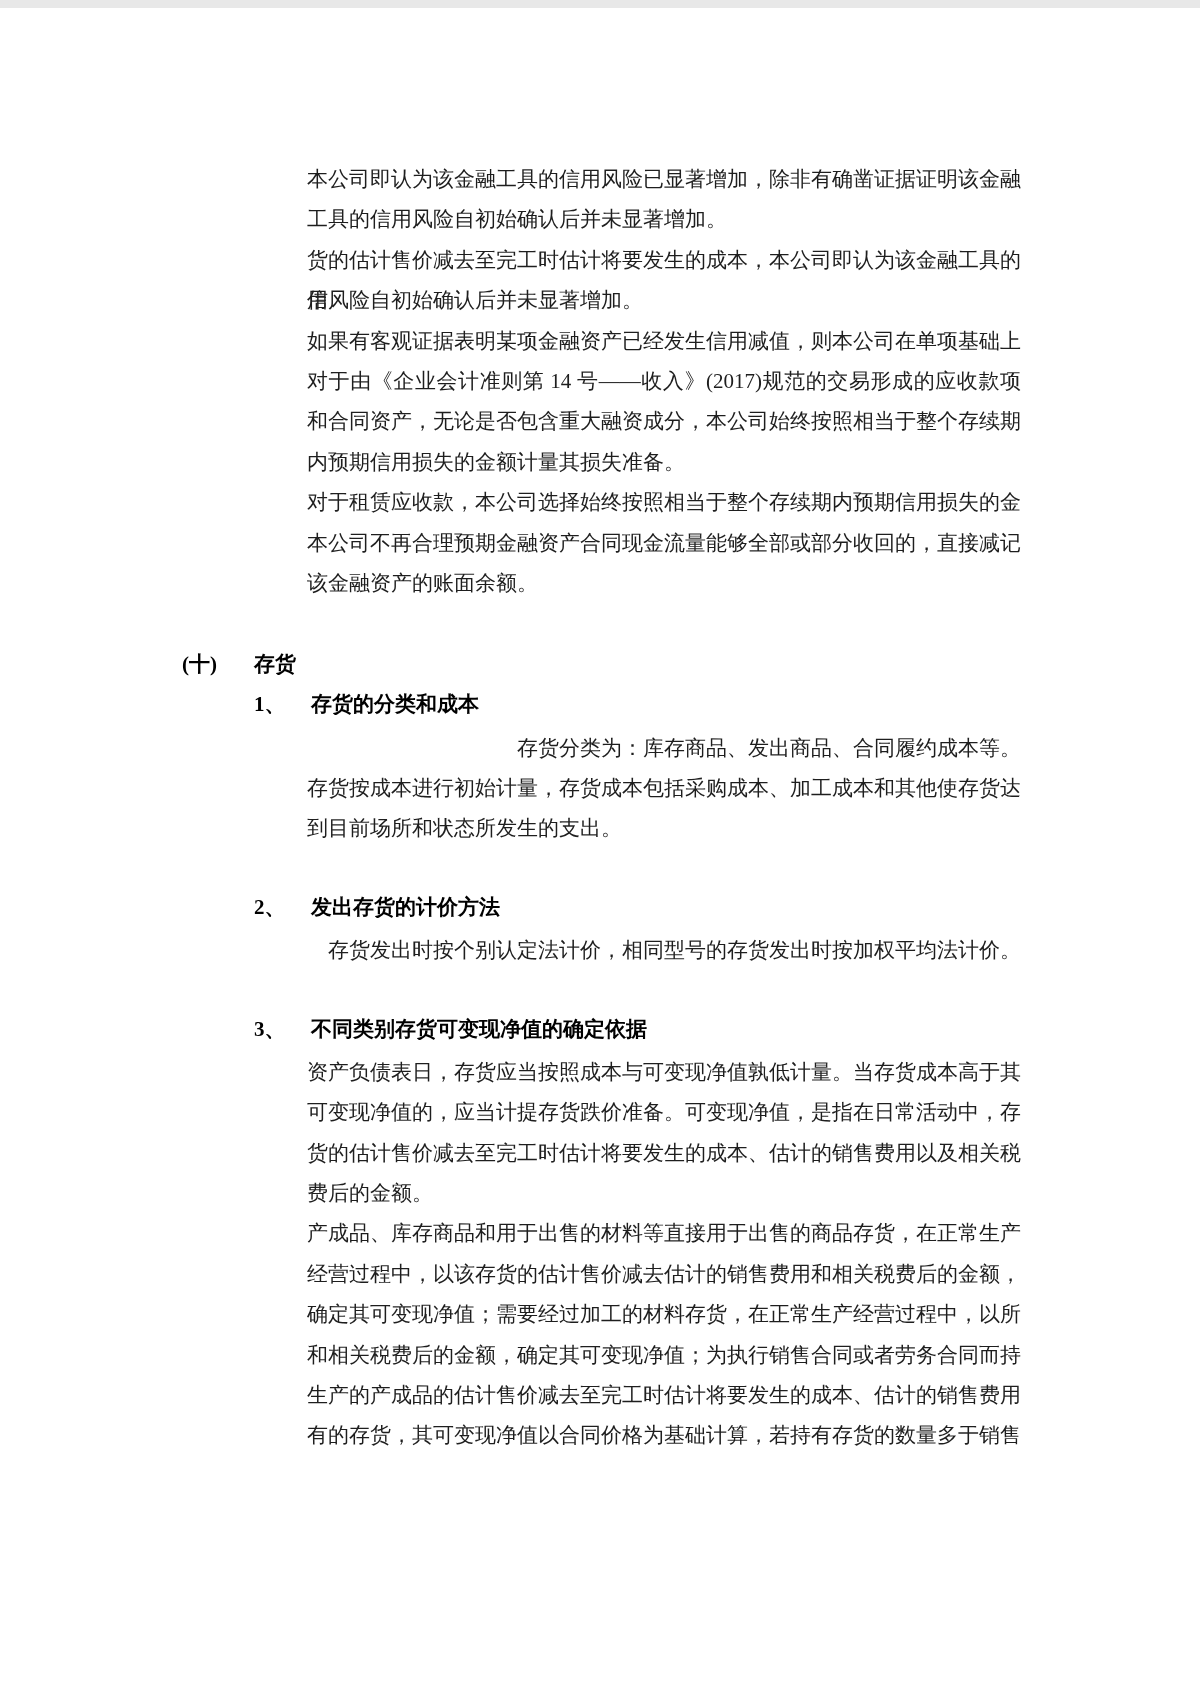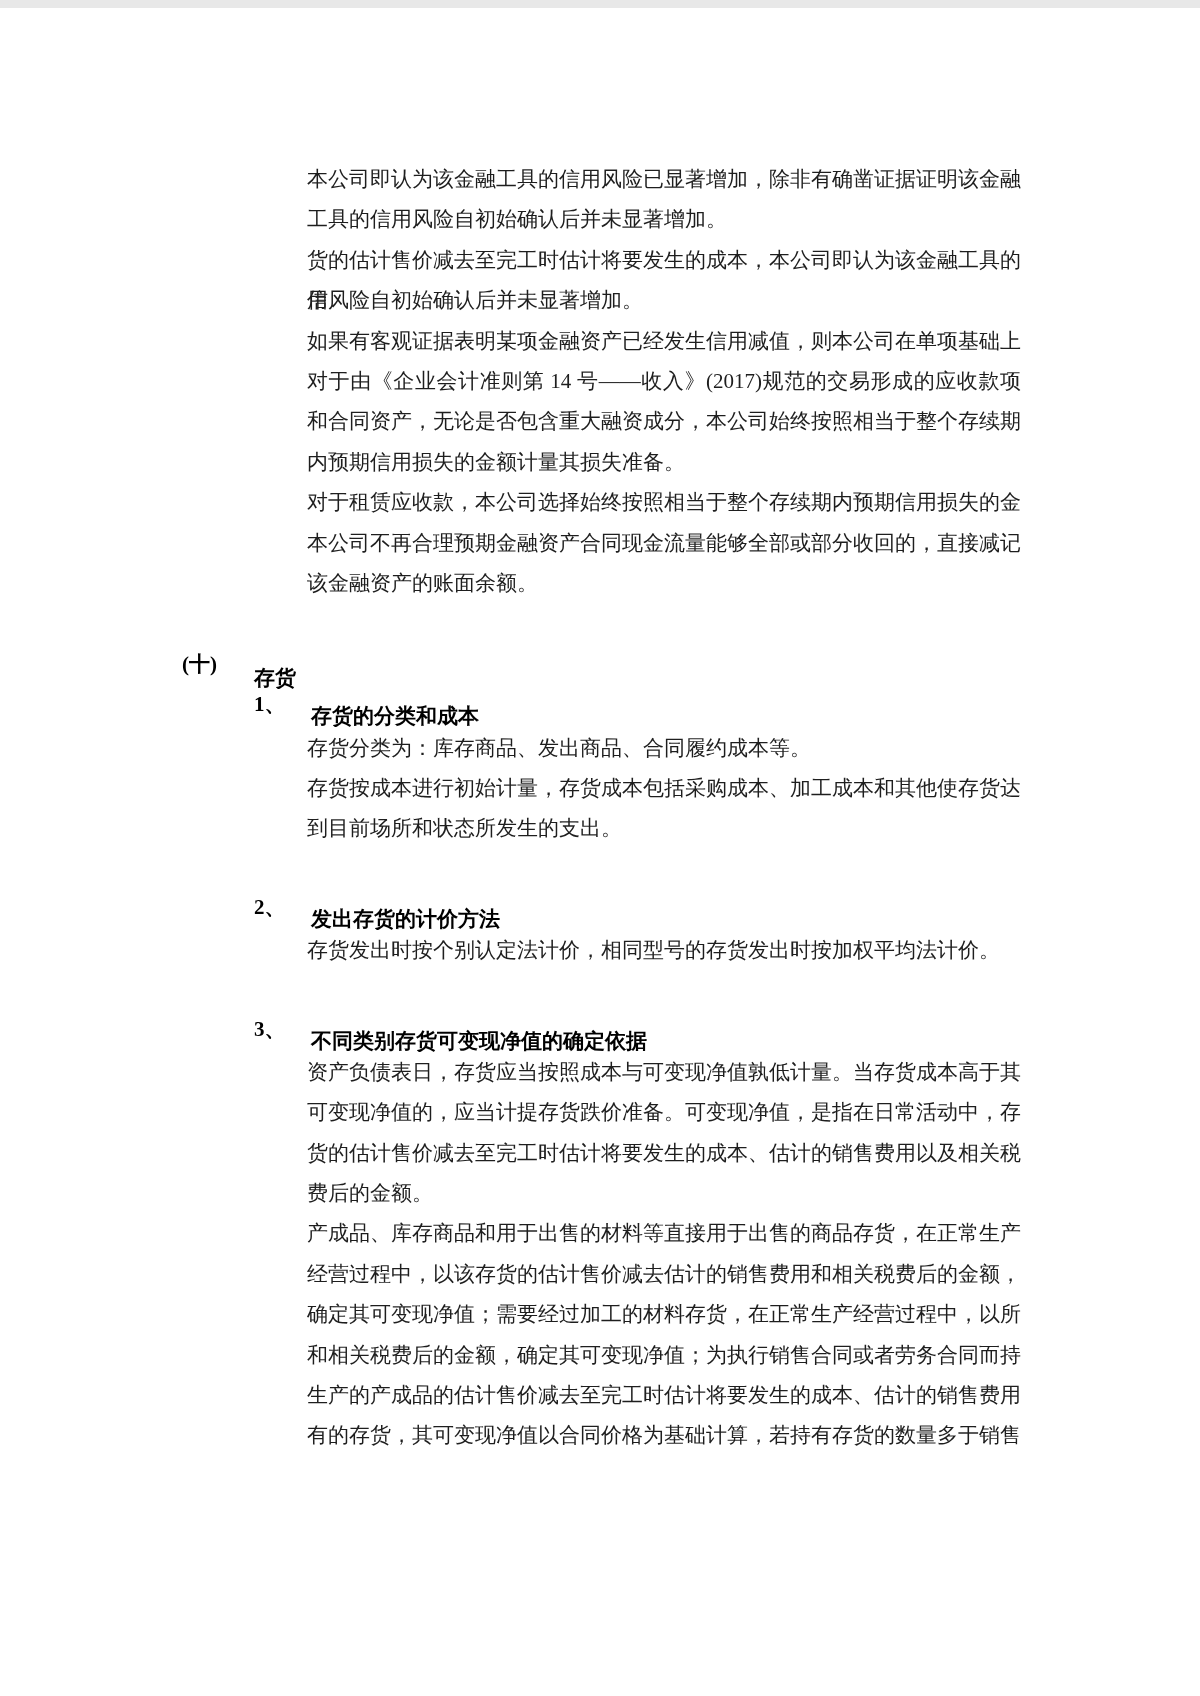--- a/index.html
+++ b/index.html
@@ -35,25 +35,25 @@
   }
   .section-row, .item-row {
     position: relative;
     height: 40.4px;
     line-height: 40.4px;
     font-weight: bold;
     color: #000000;
   }
   .section-row { margin-top: 40.5px; }
   .section-row .marker { position: absolute; left: -125px; top: 0; }
-  .section-row .title  { position: absolute; left: -53px;  top: 14px; }
+  .section-row .title  { position: absolute; left: -53px;  top: 0; }
   .item-row .num       { position: absolute; left: -53px;  top: 0; }
-  .item-row .heading   { position: absolute; left: 4px;    top: 12px; }
+  .item-row .heading   { position: absolute; left: 4px;    top: 0; }
   .item-row.gap-before { margin-top: 38px; }
-  .line.lead { margin-top: 3px; }
+  .line.lead { margin-top: 3px; text-align: right; }
 </style>
 </head>
 <body>
 
 <div class="page">
   <div class="doc" id="doc-root">
       <div class="line j">本公司即认为该金融工具的信用风险已显著增加，除非有确凿证据证明该金融</div>
       <div class="line">工具的信用风险自初始确认后并未显著增加。</div>
       <div class="line j">货的估计售价减去至完工时估计将要发生的成本，本公司即认为该金融工具的信</div>
       <div class="line">用风险自初始确认后并未显著增加。</div>

